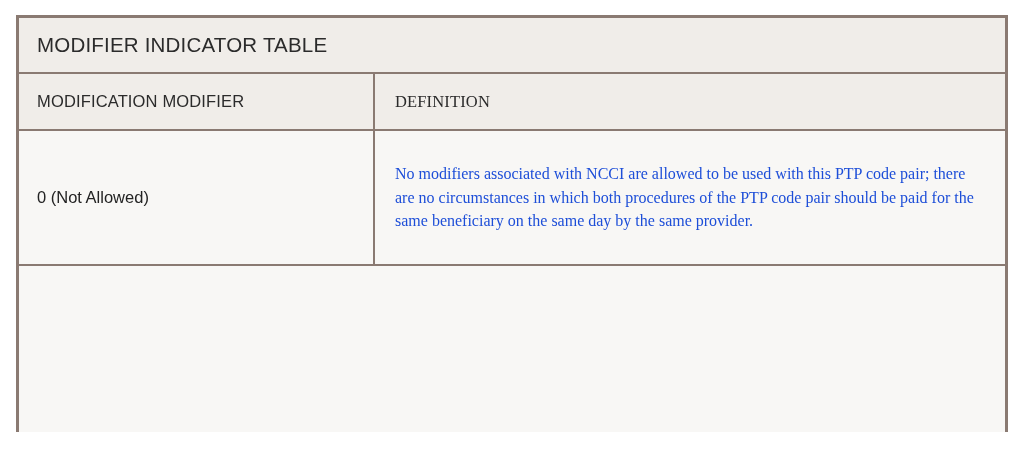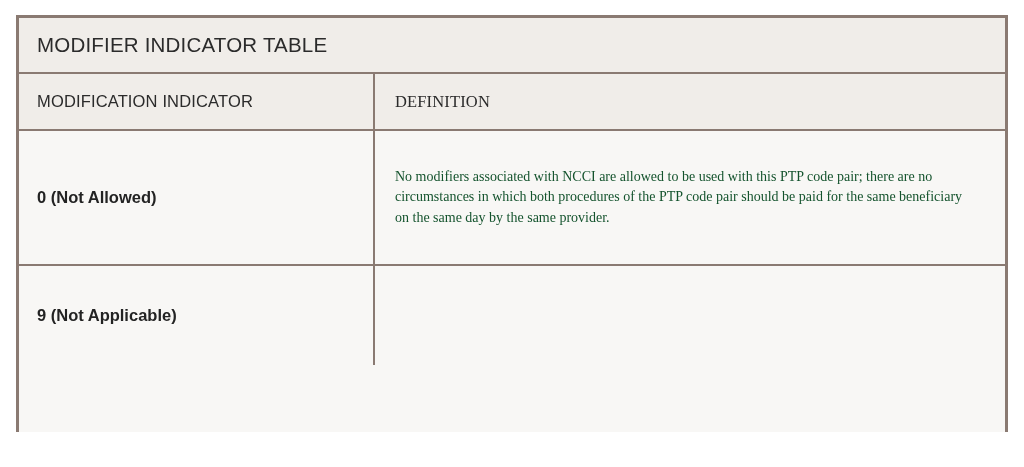--- a/index.html
+++ b/index.html
@@ -104,62 +104,59 @@
   
   .body-row.r0 { flex: 0 0 135px; background: #f8f7f5; }
   .body-row.r1 { flex: 0 0 74px;  background: #edeae6; }
   .body-row.r2 { flex: 0 0 99px;  background: #f8f7f5; }
 
   .body-row .cell-ind { align-items: center; }
   .body-row .cell-def { align-items: center; }
 
   .ind-label {
     font-size: 16.5px;
-    font-weight: 700;
+    font-weight: 400;
     color: #232323;
     line-height: 1.35;
   }
   .def-text {
-    font-size: 14px;
+    font-size: 16px;
     font-weight: 400;
-    color: #14532d;
+    color: #1d4ed8;
     line-height: 1.47;
     max-width: 580px;
   }
 </style>
 </head>
 <body>
 
 <div id="page">
 
   <div id="mod-table">
 
     <div class="title-row">
       <div class="title-text">MODIFIER INDICATOR TABLE</div>
     </div>
 
     <div class="row header-row">
       <div class="cell-ind">
-        <span class="col-head">MODIFICATION INDICATOR</span>
+        <span class="col-head">MODIFICATION MODIFIER</span>
       </div>
       <div class="cell-def">
         <span class="col-head">DEFINITION</span>
       </div>
     </div>
 
     <div class="row body-row r0">
       <div class="cell-ind">
         <span class="ind-label">0 (Not Allowed)</span>
       </div>
       <div class="cell-def">
         <span class="def-text">No modifiers associated with NCCI are allowed to be used with this PTP code pair; there are no circumstances in which both procedures of the PTP code pair should be paid for the same beneficiary on the same day by the same provider.</span>
       </div>
     </div>
 
 
     <div class="row body-row r2">
-      <div class="cell-ind">
-        <span class="ind-label">9 (Not Applicable)</span>
-      </div>
     </div>
 
   </div>
 </div>
 
 </body></html>

